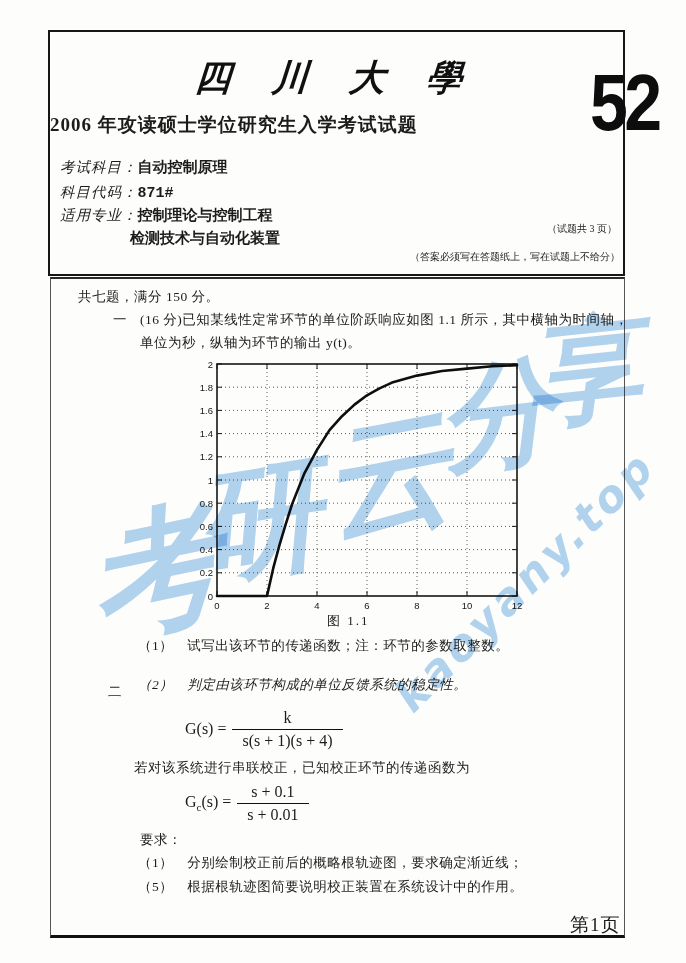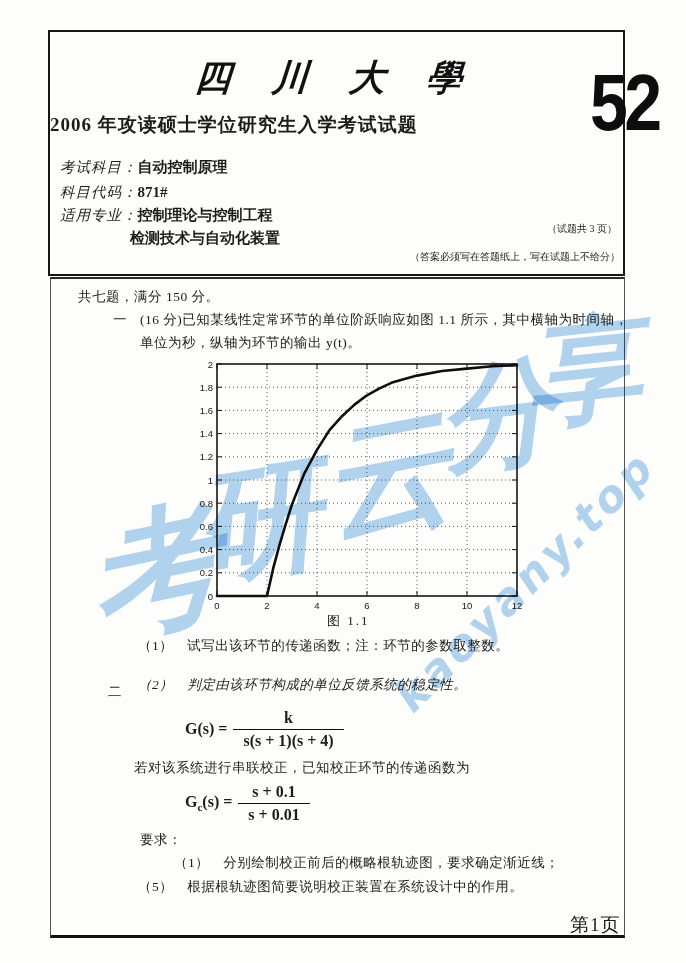--- a/index.html
+++ b/index.html
@@ -23,41 +23,41 @@
     left:0; right:60px; top:80px; 
     font-size:19px; font-weight:bold; letter-spacing:1px;
   }
   .paper-number{
     left:537px; top:28px; font-size:74px; font-weight:bold;
     font-family:"Liberation Sans", sans-serif; transform:scale(0.92,1.08);
     color:#0d0d0d; letter-spacing:-4px; z-index:5;
   }
   .info-row{left:10px; font-size:14.5px; white-space:nowrap;}
   .info-label{font-style:italic; letter-spacing:1px;}
-  .info-value{font-family:Liberation Serif, serif; font-weight:bold; font-size:15px;}
+  .info-value{font-family:Liberation Mono, monospace; font-weight:bold; font-size:15px;}
   .note{font-size:10px; white-space:nowrap;}
   
   .content-box{
     left:50px; top:277px; width:573px; height:656px;
     border-top:2px solid #2a2a2a; border-left:1px solid #555;
     border-right:1px solid #555; border-bottom:3px solid #111;
   }
   .bodyline{font-size:13.5px; white-space:nowrap; letter-spacing:0.5px;text-align:right;}
   .marker{font-size:13.5px;}
   
   .chart-wrap{left:192px; top:356px; width:334px; height:256px;}
   .grid{stroke:#4a4a4a; stroke-width:0.9; stroke-dasharray:1 3;}
   .plotbox{fill:none; stroke:#161616; stroke-width:1.6;}
   .tick{stroke:#161616; stroke-width:1;}
   .ylab{font-size:9.5px; text-anchor:end; fill:#161616; font-family:"Liberation Sans",sans-serif;}
   .xlab{font-size:9.5px; text-anchor:middle; fill:#161616; font-family:"Liberation Sans",sans-serif;}
   .curve{fill:none; stroke:#0e0e0e; stroke-width:2.6; stroke-linejoin:round; stroke-linecap:round;}
   .fig-caption{font-size:13px; letter-spacing:2px;}
   
-  .formula{font-size:16px; font-weight:bold; font-family:"Liberation Serif",serif;}
+  .formula{font-size:16px; font-weight:normal; font-family:"Liberation Serif",serif;}
   .frac{display:inline-block; text-align:center; vertical-align:middle; margin-left:6px;}
   .num{display:block; border-bottom:1.8px solid #111; padding:1px 10px 2px;}
   .den{display:block; padding:2px 10px 0;}
   .lhs{display:inline-block; vertical-align:middle;}
   sub{font-size:11px;}
   .page-number{font-size:19px; letter-spacing:1px;}
   
   .wm{pointer-events:none; mix-blend-mode:multiply; opacity:0.8; z-index:9;}
   .wm-char{
     font-weight:bold; font-style:italic; font-family:"DejaVu Serif",serif;
@@ -189,21 +189,21 @@
     <span class="lhs">G(s) =</span><span class="frac"><span class="num">k</span><span class="den">s(s + 1)(s + 4)</span></span>
   </div>
 
   <div class="abs bodyline" style="left:134px; top:759px;">若对该系统进行串联校正，已知校正环节的传递函数为</div>
 
   <div class="abs formula" style="left:185px; top:782px;">
     <span class="lhs"><span>G</span><sub>c</sub><span>(s) =</span></span><span class="frac"><span class="num">s + 0.1</span><span class="den">s + 0.01</span></span>
   </div>
 
   <div class="abs bodyline" style="left:140px; top:831px;">要求：</div>
-  <div class="abs bodyline" style="left:138px; top:854px;margin-left:36px;">（1）　分别绘制校正前后的概略根轨迹图，要求确定渐近线；</div>
+  <div class="abs bodyline" style="left:138px; top:854px;">（1）　分别绘制校正前后的概略根轨迹图，要求确定渐近线；</div>
   <div class="abs bodyline" style="left:138px; top:878px;">（5）　根据根轨迹图简要说明校正装置在系统设计中的作用。</div>
 
   <div class="abs page-number" style="left:570px; top:912px;">第1页</div>
 
   <div class="abs wm wm-char" style="left: 88px; top: 505px; font-size: 132px; transform: rotate(-12deg); color: rgb(159, 201, 238);">考</div>
   <div class="abs wm wm-char" style="left: 196px; top: 458px; font-size: 124px; transform: rotate(-9deg); color: rgb(159, 201, 238);">研</div>
   <div class="abs wm wm-char" style="left: 322px; top: 410px; font-size: 128px; transform: rotate(-11deg); color: rgb(159, 201, 238);">云</div>
   <div class="abs wm wm-char" style="left: 438px; top: 356px; font-size: 116px; transform: rotate(-7deg); color: rgb(159, 201, 238);">分</div>
   <div class="abs wm wm-char" style="left: 526px; top: 314px; font-size: 114px; transform: rotate(-6deg); color: rgb(159, 201, 238);">享</div>
   <div class="abs wm wm-url" style="left: 402px; top: 678px; color: rgb(159, 201, 238);">kaoyany.top</div>

